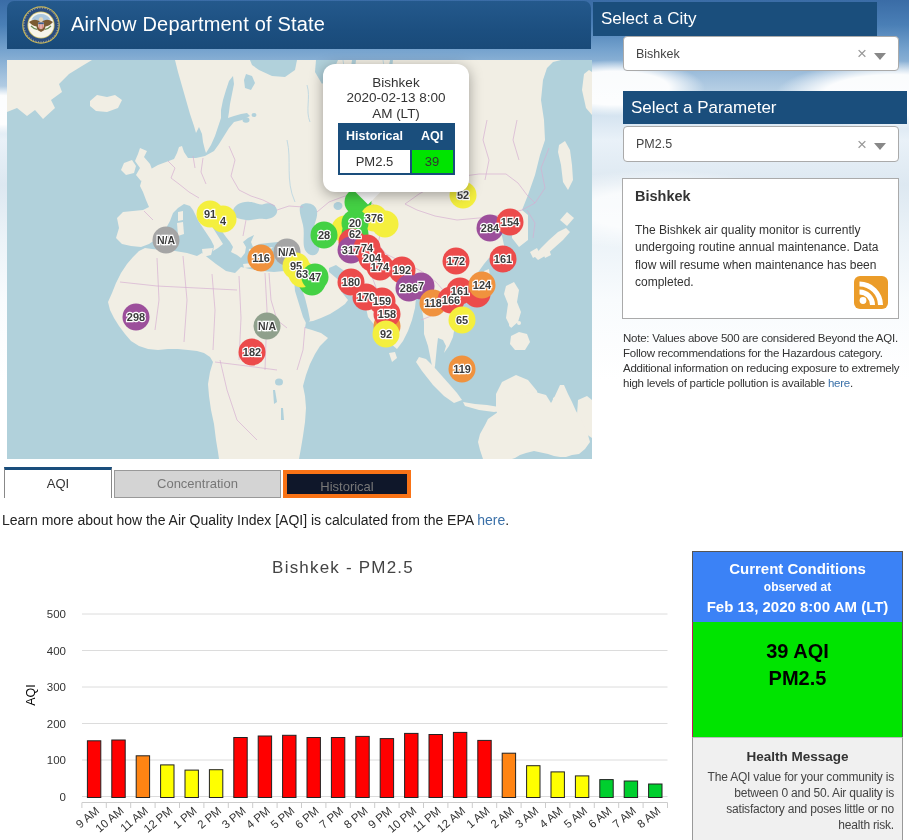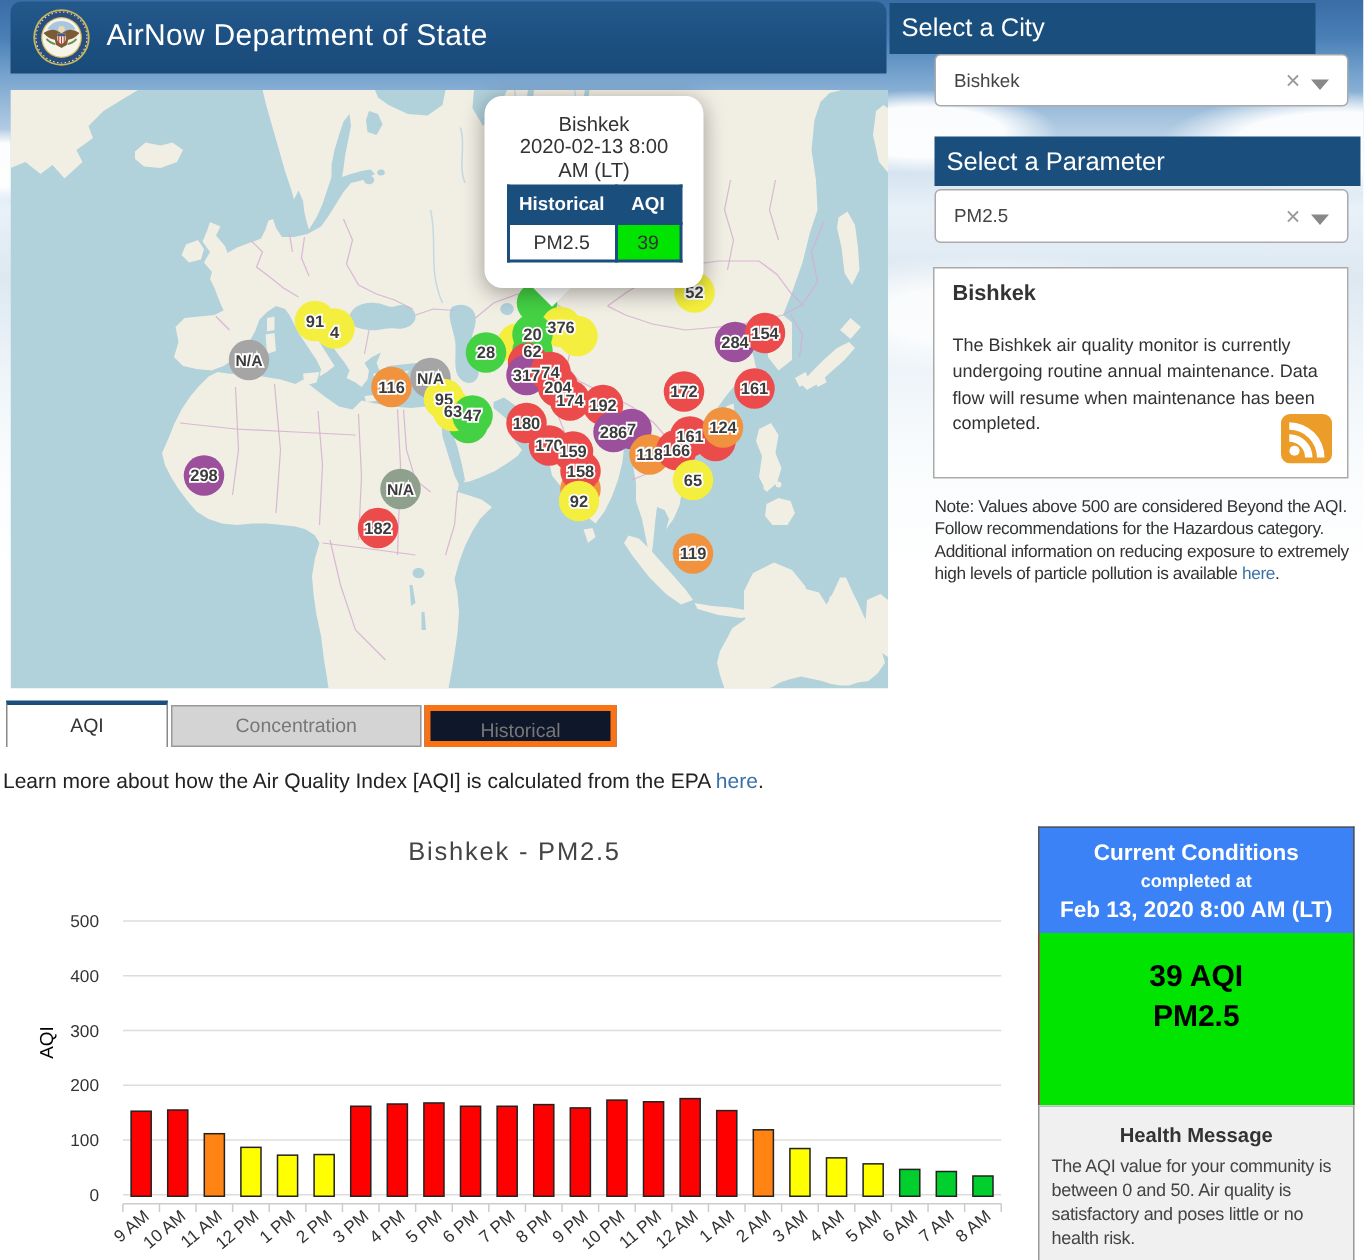--- a/index.html
+++ b/index.html
@@ -64,21 +64,21 @@
 #cc .blue{background:#3b82f6;color:#fff;height:70px;border:1px solid #555;border-bottom:none}
 #cc .l1{font-size:15px;font-weight:bold;padding-top:8px}
 #cc .l2{font-size:12px;font-weight:bold;padding-top:3px}
 #cc .l3{font-size:15px;font-weight:bold;padding-top:4px}
 #cc .green{background:#00e400;height:115px;border-left:1px solid #be185d;border-right:1px solid #555;
  color:#000;font-size:20px;font-weight:bold;line-height:26.8px}
 #cc .g1{padding-top:16px}
 #cc .gray{background:#f0f0f0;border:1px solid #999;border-top:1px solid #bbb;height:130px;
  color:#333}
 #cc .hm{font-size:13.5px;font-weight:bold;padding-top:11px}
-#cc .hmt{font-size:12px;letter-spacing:-0.2px;text-align:left;padding:5px 8px 0 8px;line-height:16.1px;color:#444}
+#cc .hmt{font-size:12px;letter-spacing:-0.2px;text-align:right;padding:5px 8px 0 8px;line-height:16.1px;color:#444}
 </style>
 </head>
 <body>
 <div id="sky" class="abs"></div>
 <div id="hdr" class="abs">
   <svg id="seal" viewBox="0 0 38 38">
 <circle cx="19" cy="19" r="18.8" fill="#c9b75a"></circle>
 <circle cx="19" cy="19" r="17.6" fill="#2b4d7e"></circle>
 <circle cx="19" cy="19" r="17" fill="none" stroke="#e8e2c8" stroke-width="0.7" stroke-dasharray="1 1.6"></circle>
 <circle cx="19" cy="19" r="13.6" fill="#cdbd62"></circle>
@@ -394,21 +394,21 @@
 <text transform="translate(588.1,272) rotate(-40)" text-anchor="end" font-size="11.5" fill="#333" font-family="Liberation Sans">5 AM</text>
 <text transform="translate(612.5,272) rotate(-40)" text-anchor="end" font-size="11.5" fill="#333" font-family="Liberation Sans">6 AM</text>
 <text transform="translate(636.9,272) rotate(-40)" text-anchor="end" font-size="11.5" fill="#333" font-family="Liberation Sans">7 AM</text>
 <text transform="translate(661.3,272) rotate(-40)" text-anchor="end" font-size="11.5" fill="#333" font-family="Liberation Sans">8 AM</text>
 </svg>
 </div>
 
 <div id="cc" class="abs">
   <div class="blue">
       <div class="l1">Current Conditions</div>
-      <div class="l2">completed at</div>
+      <div class="l2">observed at</div>
       <div class="l3">Feb 13, 2020 8:00 AM (LT)</div>
     </div>
   <div class="green">
       <div class="g1">39 AQI</div>
       <div>PM2.5</div>
     </div>
   <div class="gray">
       <div class="hm">Health Message</div>
       <div class="hmt">The AQI value for your community is<br>between 0 and 50. Air quality is<br>satisfactory and poses little or no<br>health risk.</div>
     </div>

